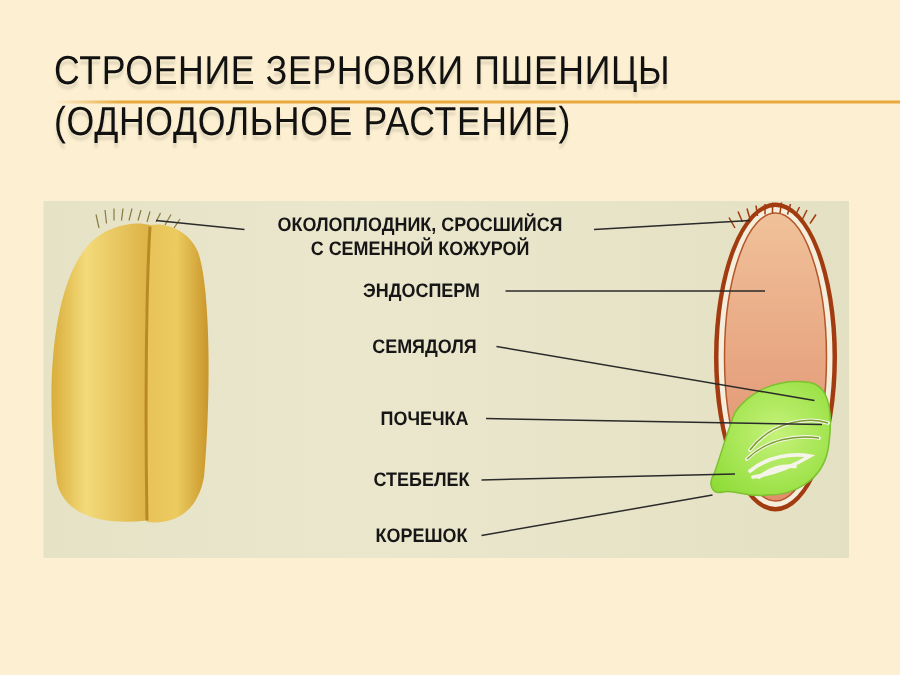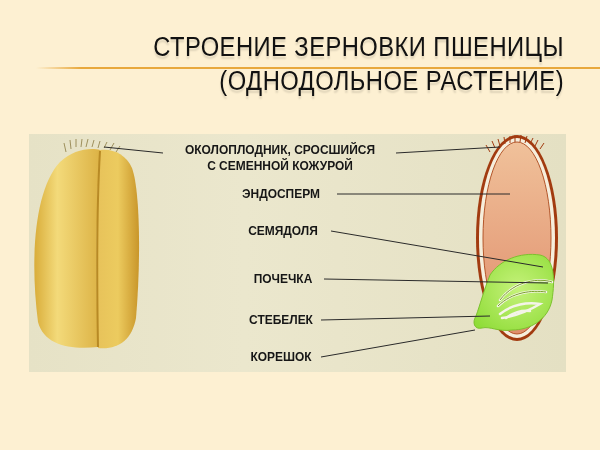--- a/index.html
+++ b/index.html
@@ -4,21 +4,21 @@
 <style>
   html, body { margin: 0; padding: 0; }
   body {
     width: 600px; height: 450px; overflow: hidden;
     background: #fdf0d2;
     font-family: "Liberation Sans", sans-serif;
     position: relative;
   }
   .title-block {
     position: absolute; left: 0; top: 30px; width: 600px;
-    text-align: right;
+    text-align: left;
   }
   .title-line {
     font-family: "Liberation Sans", sans-serif;
     font-size: 27px; letter-spacing: 0.5px;
     color: #111; text-transform: uppercase;
     line-height: 34px; transform: scaleX(0.88);
     text-shadow: 0 3px 2px rgba(0,0,0,0.12);
   }
   .divider {
     position: absolute; left: 36px; top: 67px; width: 564px; height: 2px;

